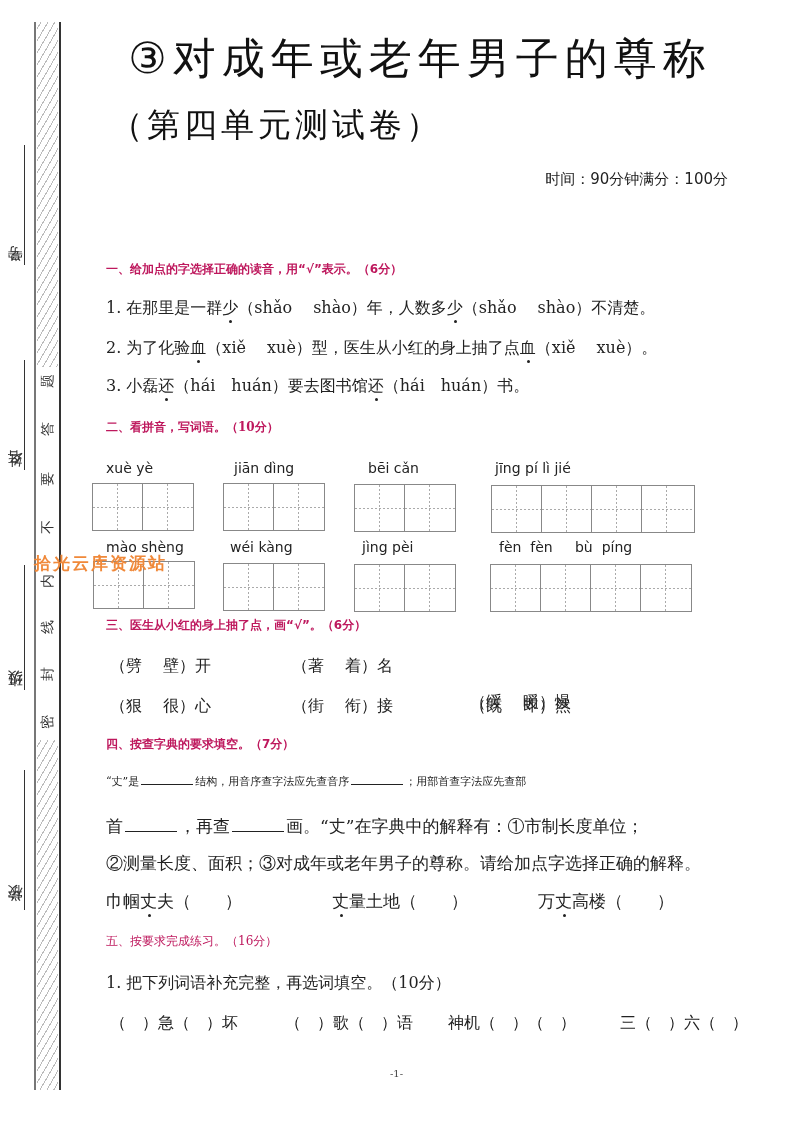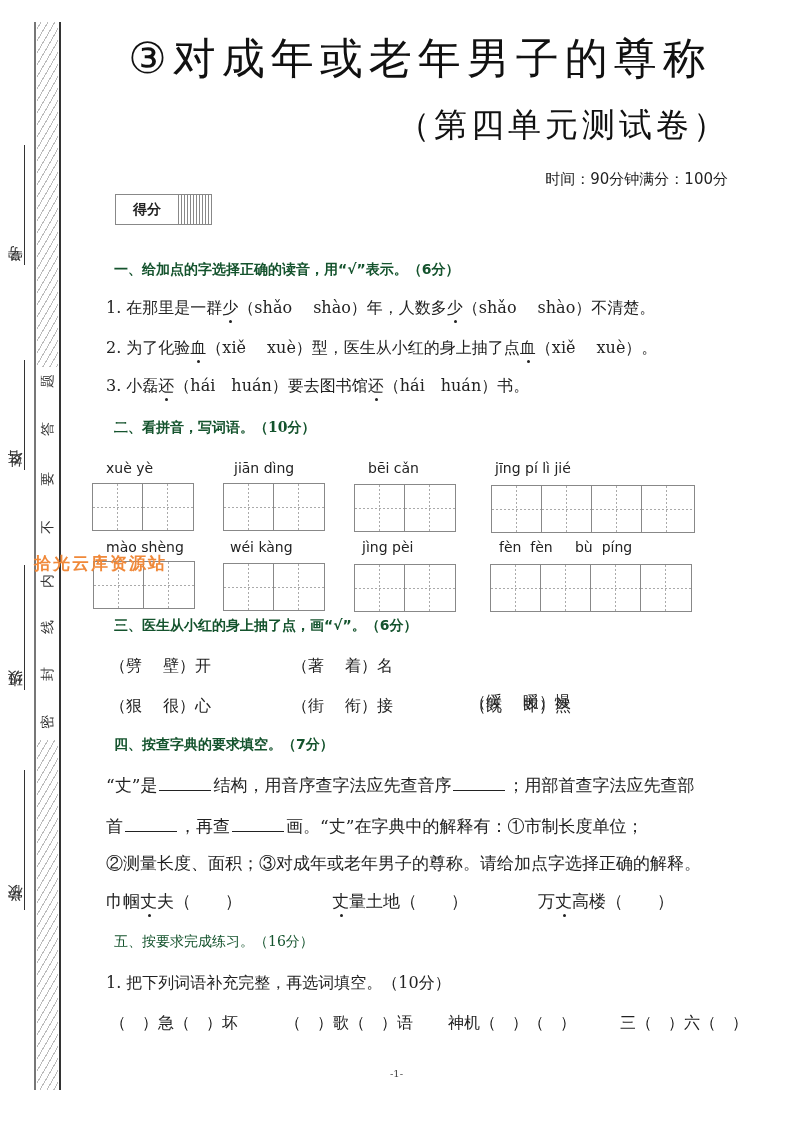--- a/index.html
+++ b/index.html
@@ -11,30 +11,30 @@
   .hatch { position:absolute; left:37px; width:21px;
            background: repeating-linear-gradient(120deg, #fff 0 3px, #bbb 3px 4px, #fff 4px 6px); }
   .vtext { position:absolute; writing-mode:vertical-rl; transform:rotate(180deg);
            font-family:"DejaVu Sans", sans-serif; font-size:15px; color:#333; letter-spacing:2px; }
   .vfield-line { position:absolute; left:24px; width:1px; background:#333; }
   .seal-char { position:absolute; left:40px; width:16px; text-align:center; font-size:14px;
                font-family:"DejaVu Sans", sans-serif; color:#333; transform:rotate(-90deg); }
   
   .title { position:absolute; left:110px; width:620px; top:30px; text-align:center;
            font-family:"DejaVu Sans", sans-serif; font-size:43px; letter-spacing:6px; color:#111; }
-  .subtitle { position:absolute; left:110px; width:620px; top:103px; text-align:right;
+  .subtitle { position:absolute; left:110px; width:620px; top:103px; text-align:left;
            font-family:Liberation Serif, serif; font-size:33px; letter-spacing:4px; color:#111; }
   .timeinfo { position:absolute; right:65px; top:170px; font-family:"DejaVu Sans", sans-serif; font-size:15px; color:#222; }
   table.score { position:absolute; left:115px; top:194px; border-collapse:collapse; }
   table.score td { border:1px solid #888; height:27px; text-align:center;
                    font-family:"DejaVu Sans", sans-serif; font-weight:bold; font-size:14px; color:#222; }
   table.score td.first { width:60px; }
   table.score td.col { width:48px; }
   table.score td.total { width:58px; }
-  .sec { position:absolute; left:114px; font-size:14px; color:#14532d; white-space:nowrap; }
+  .sec { position:absolute; left:106px; font-size:12px; color:#be185d; white-space:nowrap; }
   .sec.bold { font-weight:bold; font-family:"DejaVu Sans", sans-serif; }
   .line { position:absolute; left:106px; font-size:16px; color:#222; white-space:nowrap; }
   .dotted { position:relative; }
   .dotted::after { content:""; position:absolute; left:50%; bottom:-6px; width:3px; height:3px; margin-left:-1px;
                    background:#222; border-radius:50%; }
   .py { position:absolute; font-family:"DejaVu Sans", sans-serif; font-size:14px; color:#222; white-space:nowrap; }
   .tz { position:absolute; height:48px; border:1px solid #888; display:flex; box-sizing:border-box; }
   .tz .cell { width:50px; height:100%; border-right:1px solid #888; box-sizing:border-box; position:relative;
     background:
       linear-gradient(to right, transparent 24px, transparent 24px),
@@ -71,34 +71,20 @@
 <div class="seal-char" style="top:618px;">线</div>
 <div class="seal-char" style="top:665px;">封</div>
 <div class="seal-char" style="top:713px;">密</div>
 
 <div class="title">③对成年或老年男子的尊称</div>
 <div class="subtitle">（第四单元测试卷）</div>
 <div class="timeinfo">时间：90分钟满分：100分</div>
 
 <table class="score">
   <tbody>
-  <tr>
-    <td class="first">得分</td>
-    <td></td>
-    <td></td>
-    <td></td>
-    <td></td>
-    <td></td>
-    <td></td>
-    <td></td>
-    <td></td>
-    <td></td>
-    <td></td>
-    <td></td>
-  </tr>
 </tbody>
   </table>
 
 <div class="sec bold" style="top:261px;">一、给加点的字选择正确的读音，用“√”表示。（6分）</div>
 <div class="line" style="top:298px;">
   <span>1. 在那里是一群</span><span class="dotted">少</span><span>（shǎo　 shào）</span><span>年，人数多</span><span class="dotted">少</span><span>（shǎo　 shào）</span><span>不清楚。</span>
 </div>
 <div class="line" style="top:338px;">
   <span>2. 为了化验</span><span class="dotted">血</span><span>（xiě　 xuè）</span><span>型，医生从小红的身上抽了点</span><span class="dotted">血</span><span>（xiě　 xuè）</span><span>。</span>
 </div>
@@ -158,21 +144,21 @@
 
 <div class="sec bold" style="top:617px;">三、医生从小红的身上抽了点，画“√”。（6分）</div>
 <div class="line" style="top:656px;left:110px;">（劈　 壁）开</div>
 <div class="line" style="top:656px;left:292px;">（著　 着）名</div>
 <div class="line" style="top:692px;left:470px;">（缓　 暖）慢</div>
 <div class="line" style="top:696px;left:110px;">（狠　 很）心</div>
 <div class="line" style="top:696px;left:292px;">（街　 衔）接</div>
 <div class="line" style="top:696px;left:470px;">（既　 即）然</div>
 
 <div class="sec bold" style="top:736px;">四、按查字典的要求填空。（7分）</div>
-<div class="line" style="top:774px;font-size:17px;">
+<div class="line" style="top:774px;font-size:11px;">
   <span>“丈”是</span><span class="blank"></span><span>结构，用音序查字法应先查音序</span><span class="blank"></span><span>；用部首查字法应先查部</span>
 </div>
 <div class="line" style="top:815px;font-size:17px;">
   <span>首</span><span class="blank"></span><span>，再查</span><span class="blank"></span><span>画。“丈”在字典中的解释有：①市制长度单位；</span>
 </div>
 <div class="line" style="top:852px;font-size:17px;">②测量长度、面积；③对成年或老年男子的尊称。请给加点字选择正确的解释。</div>
 <div class="line" style="top:890px;font-size:17px;">
   <span>巾帼</span><span class="dotted">丈</span><span>夫（　　）</span>
 </div>
 <div class="line" style="top:890px;left:332px;font-size:17px;">

